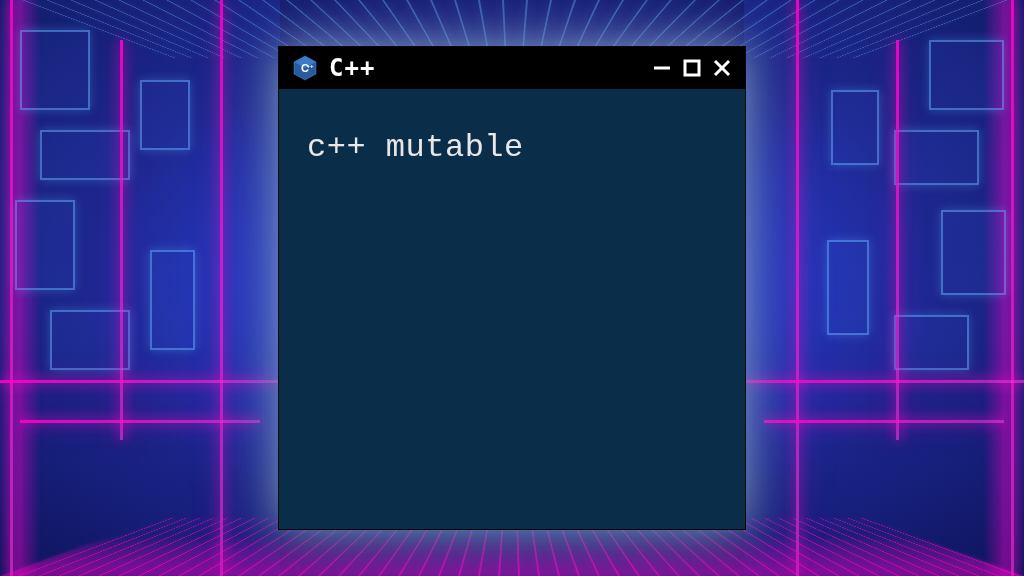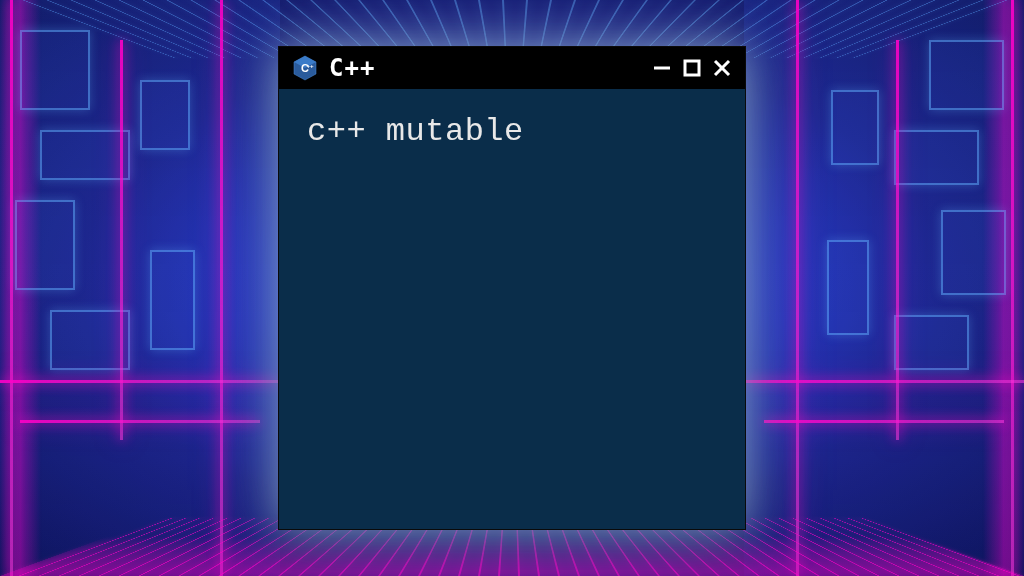--- a/index.html
+++ b/index.html
@@ -193,21 +193,21 @@
       cursor: pointer;
       font-weight: bold;
     }
     
     .win-ctrl svg {
       width: 100%;
       height: 100%;
     }
     
     .content-area {
-      padding: 24px 28px;
+      padding: 40px 28px;
       height: calc(100% - 42px);
     }
     
     .code-text {
       color: #e8e8e8;
       font-size: 32px;
       font-family: 'Consolas', 'Monaco', 'Courier New', monospace;
       letter-spacing: 0.5px;
     }
   </style>

